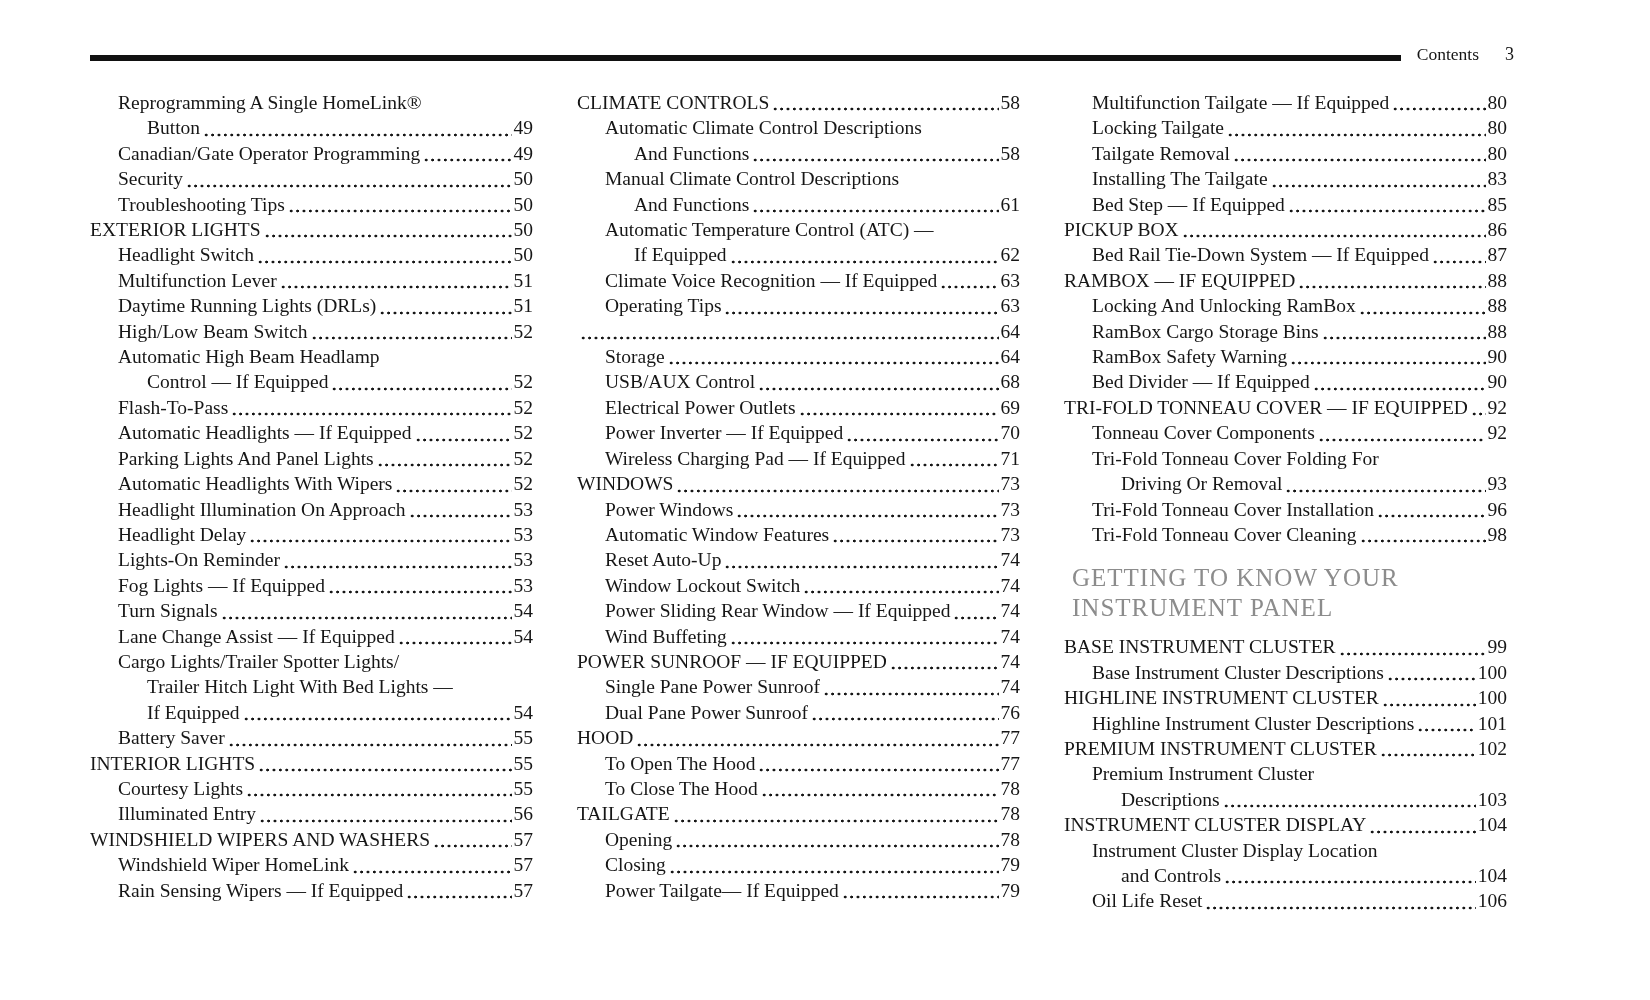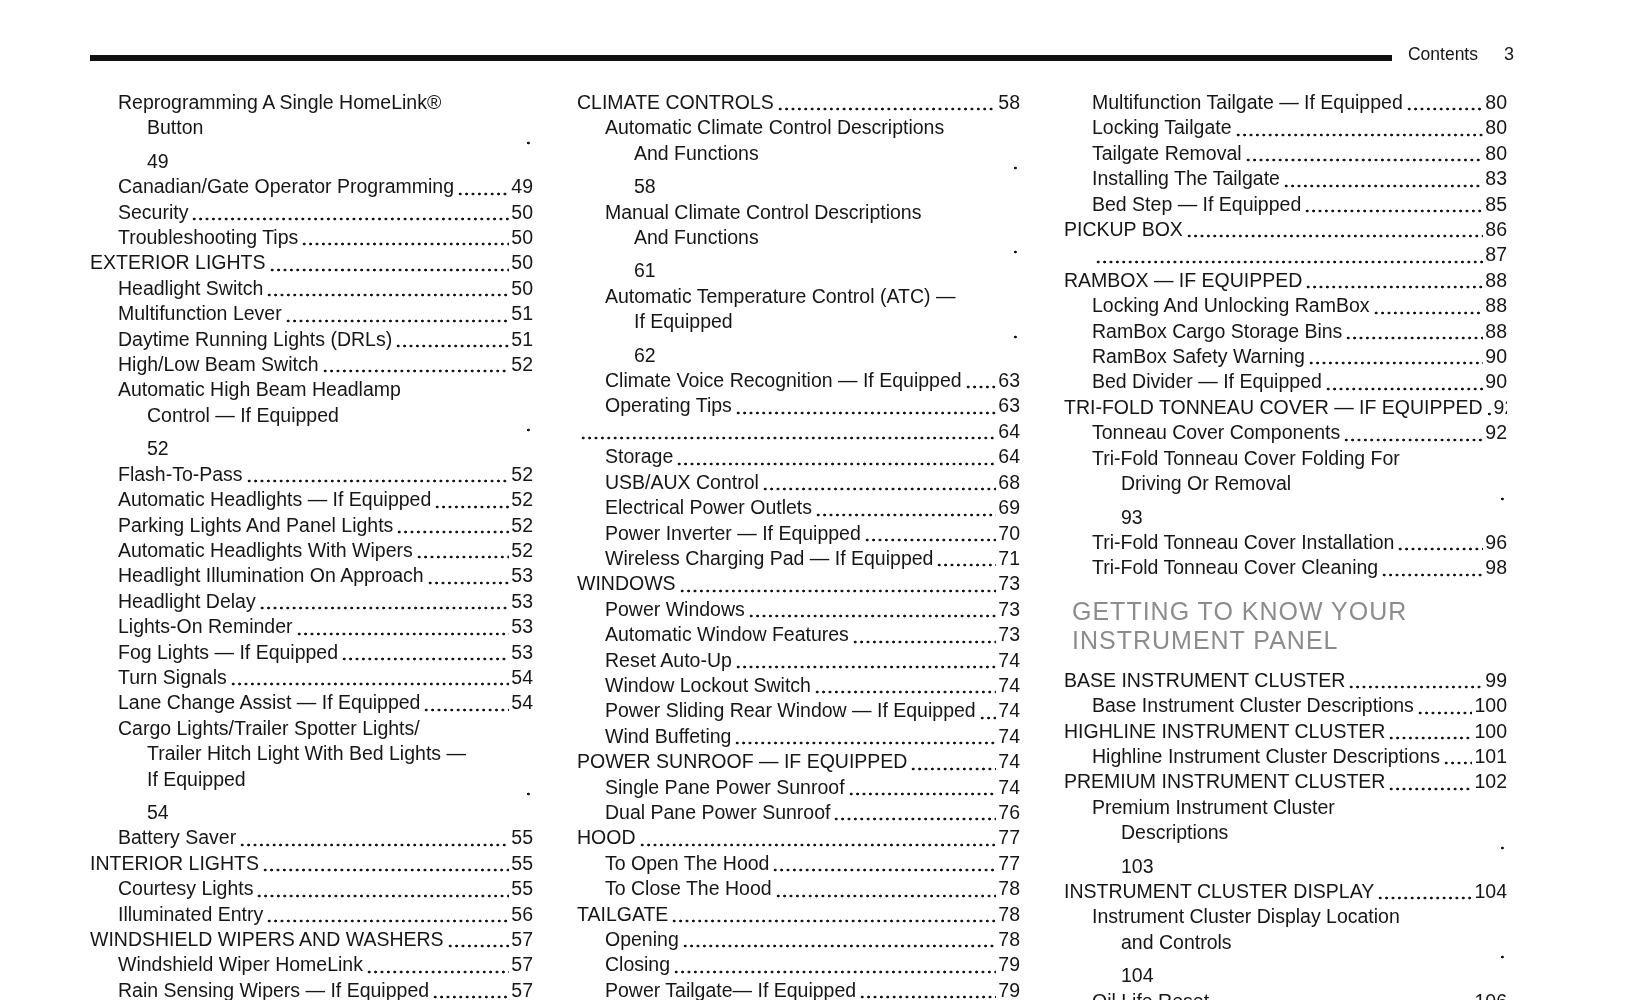--- a/index.html
+++ b/index.html
@@ -10,21 +10,21 @@
   }
   html,body{margin:0;padding:0;}
   body{
     width:1650px;height:1000px;
     background:var(--bg);
     font-family:"Liberation Sans", sans-serif;
     color:var(--text);
     position:relative;
     overflow:hidden;
   }
-  .page{position:absolute;inset:0;}
+  .page{position:absolute;inset:0;font-family:Liberation Serif, serif;}
   
   .header{
     position:absolute;
     left:90px;top:44px;
     width:1424px;
     display:flex;
     align-items:center;
   }
   .header-rule{
     flex:1 1 auto;
@@ -54,21 +54,21 @@
     width:443px;
     font-size:19.5px;
     line-height:25.4px;
   }
   .line{
     display:flex;
     overflow:hidden;
   }
   .line .txt{white-space:pre;}
   .indent-1{padding-left:28px;}
-  .indent-2{padding-left:57px;flex-direction:column;}
+  .indent-2{padding-left:57px;}
   .leader{
     flex:1 1 auto;
     min-width:6px;
     align-self:flex-end;
     height:4px;
     margin:0 2px 4px 3px;
     background-image:radial-gradient(circle, var(--text) 1.35px, transparent 1.6px);
     background-size:6.4px 4px;
     background-repeat:repeat-x;
     background-position:left center;
@@ -429,20 +429,21 @@
           <span class="txt">Bed Step — If Equipped</span>
           <span class="leader"></span>
           <span class="pg">85</span>
         </div>
         <div class="line indent-0">
           <span class="txt">PICKUP BOX</span>
           <span class="leader"></span>
           <span class="pg">86</span>
         </div>
         <div class="line indent-1">
+          <span class="txt">Bed Rail Tie-Down System — If Equipped</span>
           <span class="leader"></span>
           <span class="pg">87</span>
         </div>
         <div class="line indent-0">
           <span class="txt">RAMBOX — IF EQUIPPED</span>
           <span class="leader"></span>
           <span class="pg">88</span>
         </div>
         <div class="line indent-1">
           <span class="txt">Locking And Unlocking RamBox</span>

